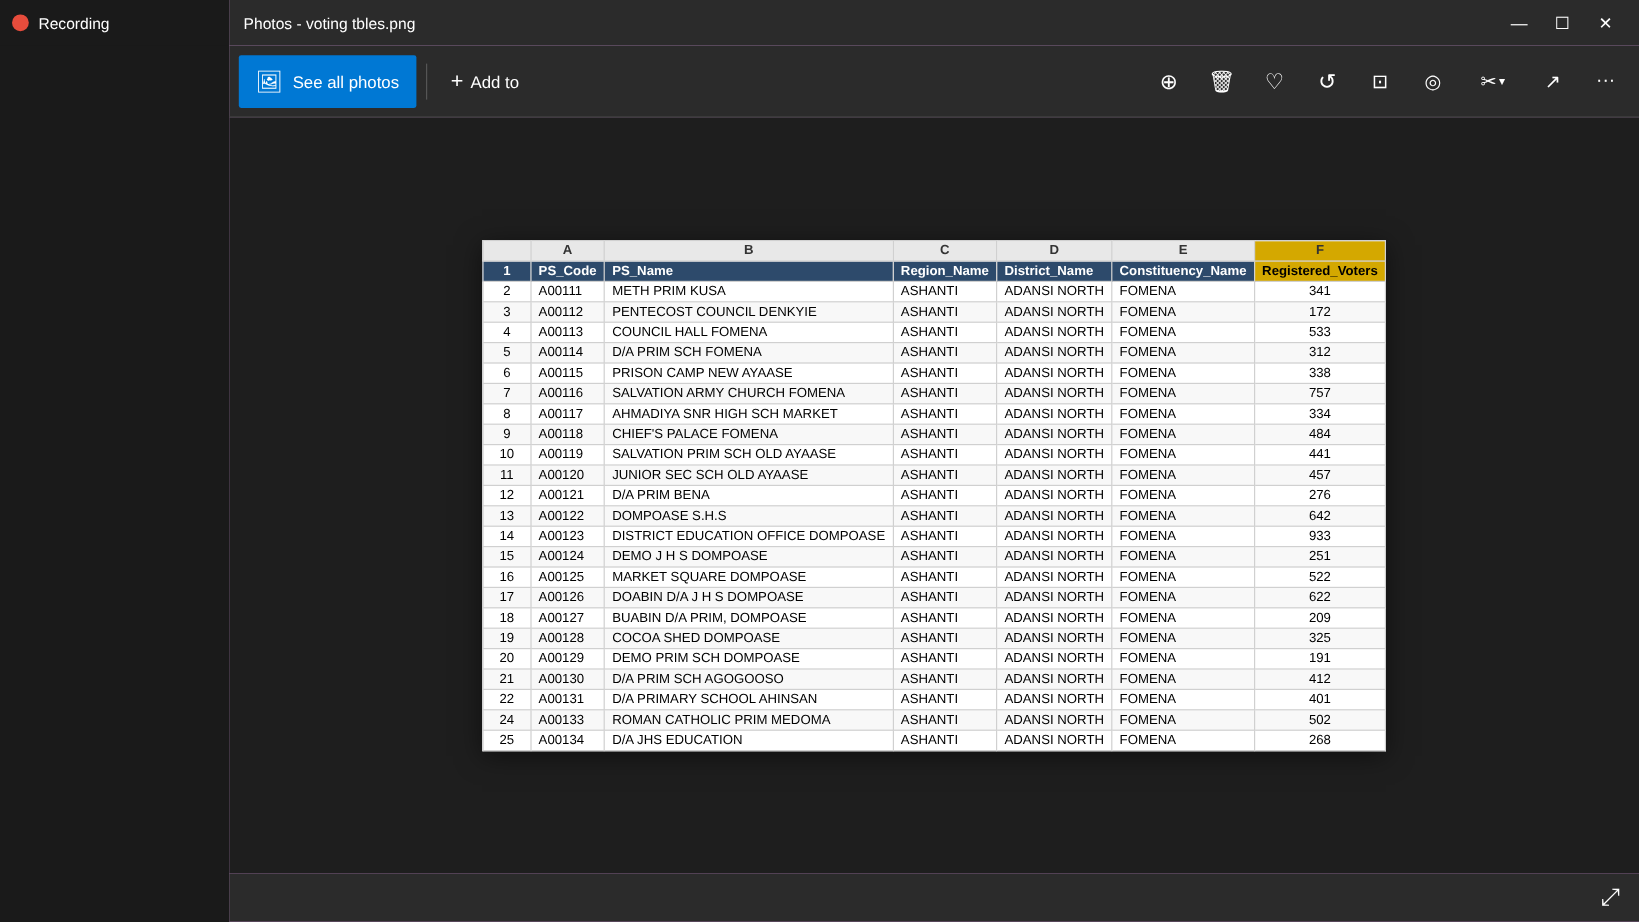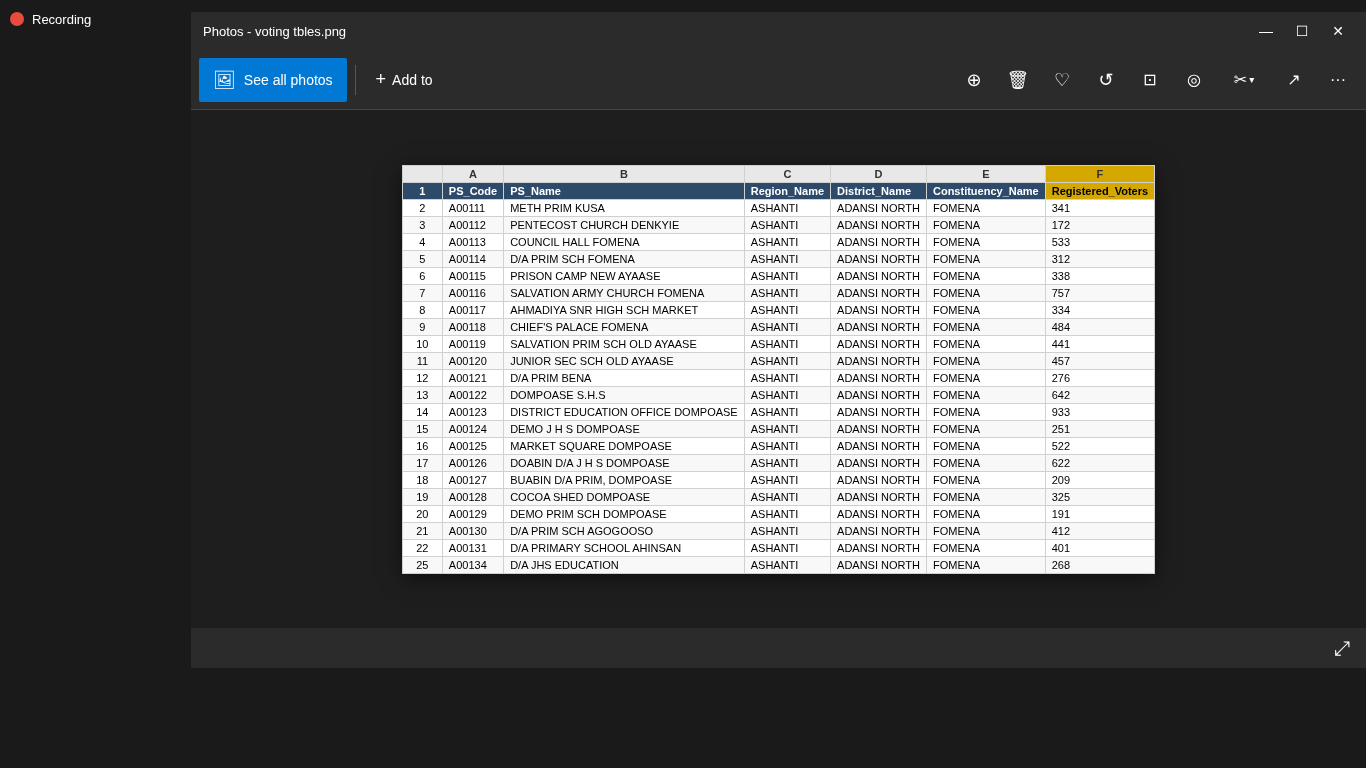--- a/index.html
+++ b/index.html
@@ -31,25 +31,24 @@
     .recording-text {
       color: #ffffff;
       font-size: 13px;
     }
 
     
     .photos-window {
       position: absolute;
       top: 0; left: 191px;
       width: 1175px;
-      height: 656px;
+      height: 768px;
       background: #f0abfc;
       display: flex;
       flex-direction: column;
-      margin-top: 12px;
     }
 
     
     .window-titlebar {
       height: 38px;
       background: #2b2b2b;
       display: flex;
       align-items: center;
       padding: 0 12px;
       justify-content: space-between;
@@ -219,21 +218,21 @@
       background: #d4a800;
       color: #000;
       font-weight: bold;
       text-align: right;
     }
     .col-f-data {
       background: #fff;
       text-align: right;
     }
     .num-col {
-      text-align: left;
+      text-align: center;
     }
 
     
     .bottom-bar {
       height: 40px;
       background: #2b2b2b;
       display: flex;
       align-items: center;
       justify-content: flex-end;
       padding: 0 16px;
@@ -340,21 +339,21 @@
               <td>A00111</td>
               <td>METH PRIM KUSA</td>
               <td>ASHANTI</td>
               <td>ADANSI NORTH</td>
               <td>FOMENA</td>
               <td class="col-f-data num-col">341</td>
             </tr>
             <tr class="data-row">
               <td class="row-num">3</td>
               <td>A00112</td>
-              <td>PENTECOST CHURCH DENKYIE</td>
+              <td>PENTECOST COUNCIL DENKYIE</td>
               <td>ASHANTI</td>
               <td>ADANSI NORTH</td>
               <td>FOMENA</td>
               <td class="col-f-data num-col">172</td>
             </tr>
             <tr class="data-row">
               <td class="row-num">4</td>
               <td>A00113</td>
               <td>COUNCIL HALL FOMENA</td>
               <td>ASHANTI</td>
@@ -516,20 +515,29 @@
               <td class="col-f-data num-col">412</td>
             </tr>
             <tr class="data-row">
               <td class="row-num">22</td>
               <td>A00131</td>
               <td>D/A PRIMARY SCHOOL AHINSAN</td>
               <td>ASHANTI</td>
               <td>ADANSI NORTH</td>
               <td>FOMENA</td>
               <td class="col-f-data num-col">401</td>
+            </tr>
+            <tr class="data-row">
+              <td class="row-num">24</td>
+              <td>A00133</td>
+              <td>ROMAN CATHOLIC PRIM MEDOMA</td>
+              <td>ASHANTI</td>
+              <td>ADANSI NORTH</td>
+              <td>FOMENA</td>
+              <td class="col-f-data num-col">502</td>
             </tr>
             <tr class="data-row">
               <td class="row-num">25</td>
               <td>A00134</td>
               <td>D/A JHS EDUCATION</td>
               <td>ASHANTI</td>
               <td>ADANSI NORTH</td>
               <td>FOMENA</td>
               <td class="col-f-data num-col">268</td>
             </tr>

